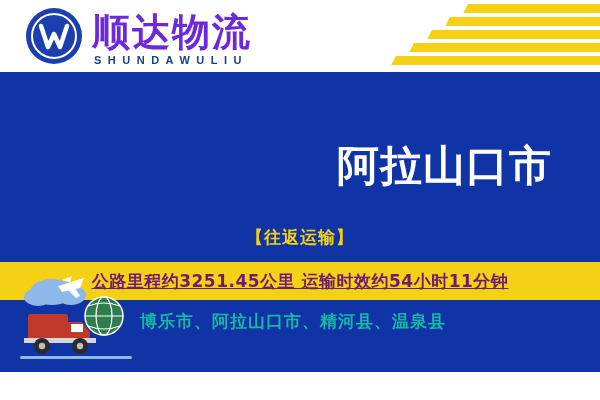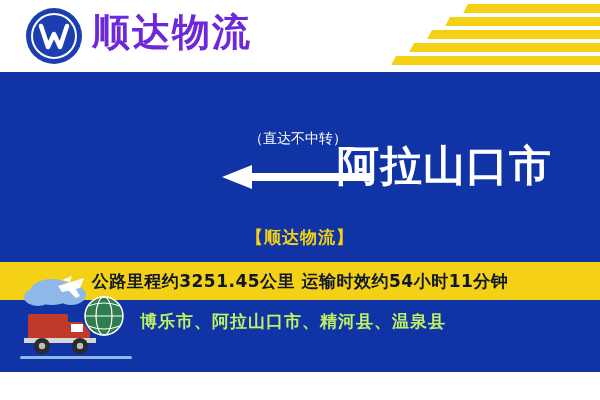--- a/index.html
+++ b/index.html
@@ -142,33 +142,34 @@
     left: 0; top: 190px;
     width: 600px; height: 38px;
     background: #f5d116;
     display: flex;
     align-items: center;
     justify-content: center;
   }
   .info-bar-text {
     font-size: 17px;
     font-weight: bold;
-    color: #0f172a;
+    color: #701a75;
     letter-spacing: 0.5px;
     font-family: "DejaVu Sans", "Liberation Sans", sans-serif;
     white-space: nowrap;
+    text-decoration: underline;
   }
 
   
   .dest-list {
     position: absolute;
     left: 140px; top: 238px;
     font-size: 17px;
     font-weight: bold;
-    color: #bef264;
+    color: #14b8a6;
     letter-spacing: 1px;
     font-family: "DejaVu Sans", "Liberation Sans", sans-serif;
     white-space: nowrap;
   }
 
   
   .illus {
     position: absolute;
     left: 18px; top: 198px;
     width: 118px; height: 96px;
@@ -191,47 +192,40 @@
   <div class="header">
 
     <div class="logo-mark">
       <svg width="46" height="46" viewBox="0 0 46 46">
         <circle cx="23" cy="23" r="22" fill="#1b3fb0" stroke="#ffffff" stroke-width="2"></circle>
         <path d="M10 13 L17 34 L23 21 L29 34 L36 13" fill="none" stroke="#ffffff" stroke-width="4.5" stroke-linejoin="round" stroke-linecap="round"></path>
       </svg>
     </div>
 
     <div class="brand-cn">顺达物流</div>
+    <div class="brand-en">SHUNDAWULIU</div>
 
     <div class="stripes">
       <div class="stripe" style="left:118px; top:4px;  width:150px;"></div>
       <div class="stripe" style="left:100px; top:17px; width:168px;"></div>
       <div class="stripe" style="left:82px;  top:30px; width:186px;"></div>
       <div class="stripe" style="left:64px;  top:43px; width:204px;"></div>
       <div class="stripe" style="left:46px;  top:56px; width:222px;"></div>
     </div>
   </div>
 
   <div class="body-blue">
 
     <div class="route">
 
-      <div class="arrow-box">
-        <div class="arrow-note">（直达不中转）</div>
-        <svg class="arrow-graphic" viewBox="0 0 160 30">
-          <polygon points="4,15 34,3 34,11 156,11 156,19 34,19 34,27" fill="#ffffff"></polygon>
-          <polygon points="156,15 126,3 126,11 8,11 8,19 126,19 126,27" fill="#ffffff" opacity="0"></polygon>
-          <polygon points="158,6 128,6 128,0 98,9 128,18 128,12 158,12" fill="#ffffff" opacity="0"></polygon>
-        </svg>
-      </div>
 
       <div class="city city-to">阿拉山口市</div>
     </div>
 
-    <div class="round-trip">【顺达物流】</div>
+    <div class="round-trip">【往返运输】</div>
 
     <div class="info-bar">
       <span class="info-bar-text">公路里程约3251.45公里   运输时效约54小时11分钟</span>
     </div>
 
     <div class="dest-list">博乐市、阿拉山口市、精河县、温泉县</div>
 
     <div class="illus">
       <svg width="118" height="96" viewBox="0 0 118 96">
 

